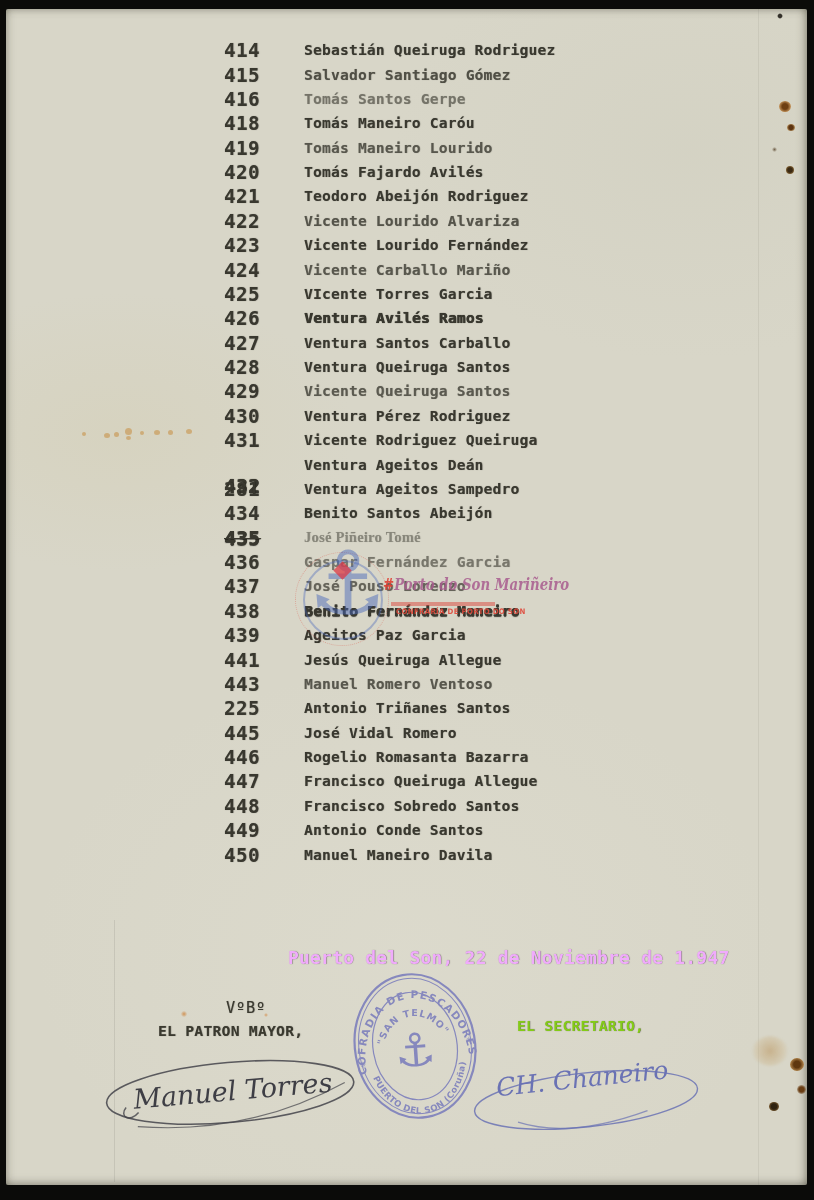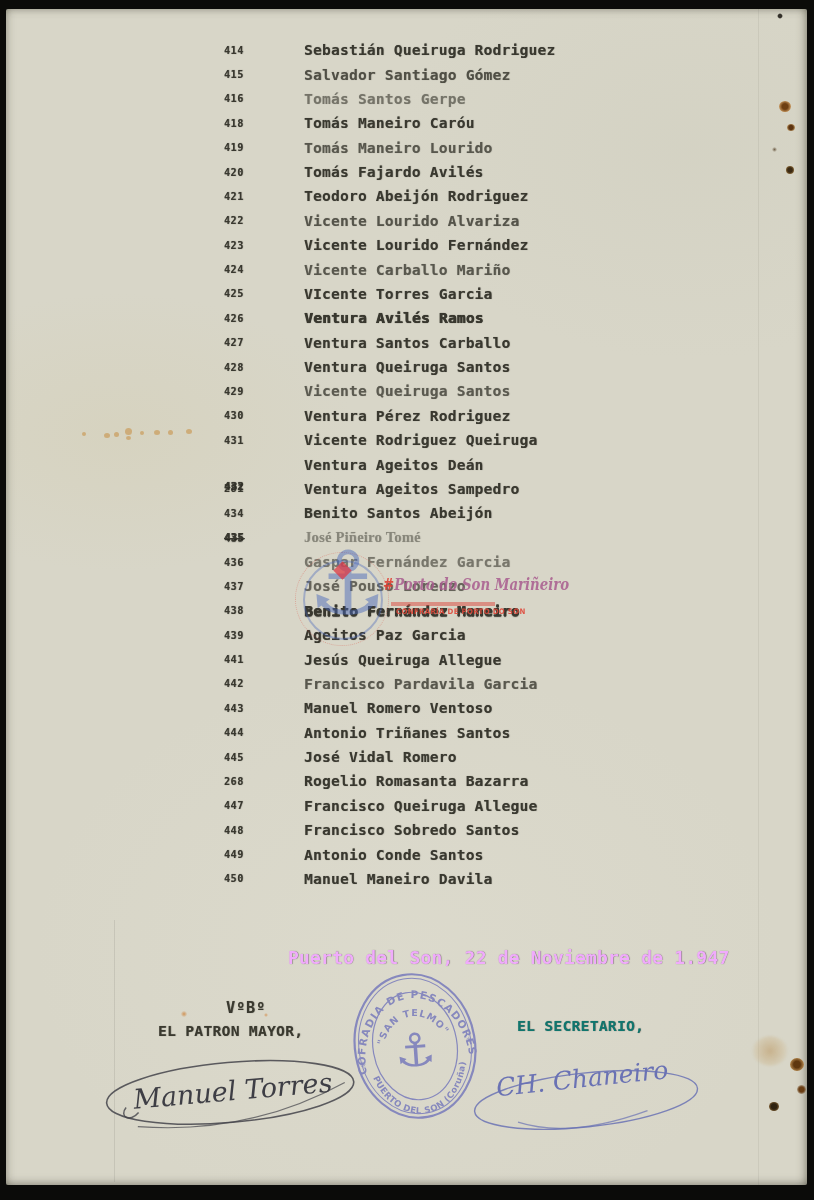--- a/index.html
+++ b/index.html
@@ -23,21 +23,21 @@
       inset 0 6px 8px -5px rgba(70,68,55,.30);
     border-radius:2px;
   }
   
   .crease-left{position:absolute;left:114px;top:920px;width:1px;height:262px;background:rgba(95,95,82,.14);}
   .crease-right{position:absolute;left:752px;top:0;width:1px;height:1176px;background:rgba(100,100,88,.10);}
   
   .rows{position:absolute;left:0;top:38px;width:100%;}
   .row{height:24.38px;display:flex;align-items:center;color:#39382f;}
   .num{
-    margin-left:224px;width:80px;font-size:10px;font-weight:700;letter-spacing:.6px;
+    margin-left:224px;width:80px;font-size:19px;font-weight:700;letter-spacing:.6px;
     text-shadow:.4px .4px .8px rgba(25,25,20,.55);
   }
   .name{
     font-size:14.5px;font-weight:700;letter-spacing:.25px;
     text-shadow:.4px .4px .8px rgba(25,25,20,.5);
   }
   
   .row:nth-child(2) .name{opacity:.85;}
   .row:nth-child(3) .name{opacity:.62;}
   .row:nth-child(5) .name{opacity:.8;}
@@ -51,29 +51,29 @@
   .row:nth-child(22) .name{opacity:.6;}
   .row:nth-child(23) .name{opacity:.72;}
   .row:nth-child(24) .name{text-shadow:.8px 0 0 #39382f,.5px .5px 1px rgba(20,20,15,.8);}
   .row:nth-child(27) .name{opacity:.8;}
   
   .dateline{
     position:absolute;left:288px;top:947px;font-size:18px;font-weight:700;color:#f0abfc;
     letter-spacing:.2px;text-shadow:.4px .4px .9px rgba(25,25,20,.55);
   }
   .vobo{
-    position:absolute;left:226px;top:999px;font-size:15px;font-weight:700;color:#3a392f;
+    position:absolute;left:226px;top:999px;font-size:15px;font-weight:400;color:#3a392f;
     text-shadow:.4px .4px .8px rgba(25,25,20,.55);letter-spacing:1px;
   }
   .patron-label{
     position:absolute;left:158px;top:1022px;font-size:14.6px;font-weight:700;color:#3a392f;
     text-shadow:.4px .4px .9px rgba(25,25,20,.5);letter-spacing:.3px;
   }
   .secretario-label{
-    position:absolute;left:517px;top:1017px;font-size:14.6px;font-weight:700;color:#0f766e;
+    position:absolute;left:517px;top:1017px;font-size:14.6px;font-weight:700;color:#84cc16;
     text-shadow:.5px .4px .9px rgba(25,25,20,.6);letter-spacing:.3px;
   }
   
   .sig{position:absolute;pointer-events:none;}
   .sig-patron{left:95px;top:1040px;}
   .sig-secretario{left:455px;top:1035px;}
   .sig text{font-family:"DejaVu Serif","Liberation Serif",serif;font-style:italic;}
   
   .stamp{position:absolute;left:340px;top:966px;opacity:.82;filter:blur(.3px);}
   .stamp text{font-family:"DejaVu Sans","Liberation Sans",sans-serif;font-weight:700;}
@@ -241,37 +241,33 @@
     </div>
     <div class="row">
       <span class="num">439</span>
       <span class="name">Ageitos Paz Garcia</span>
     </div>
     <div class="row">
       <span class="num">441</span>
       <span class="name">Jesús Queiruga Allegue</span>
     </div>
     <div class="row">
-      <span class="num">442</span>
-      <span class="name">Francisco Pardavila Garcia</span>
-    </div>
-    <div class="row">
       <span class="num">443</span>
       <span class="name">Manuel Romero Ventoso</span>
     </div>
     <div class="row">
-      <span class="num">444</span>
+      <span class="num">225</span>
       <span class="name">Antonio Triñanes Santos</span>
     </div>
     <div class="row">
       <span class="num">445</span>
       <span class="name">José Vidal Romero</span>
     </div>
     <div class="row">
-      <span class="num">268</span>
+      <span class="num">446</span>
       <span class="name">Rogelio Romasanta Bazarra</span>
     </div>
     <div class="row">
       <span class="num">447</span>
       <span class="name">Francisco Queiruga Allegue</span>
     </div>
     <div class="row">
       <span class="num">448</span>
       <span class="name">Francisco Sobredo Santos</span>
     </div>

